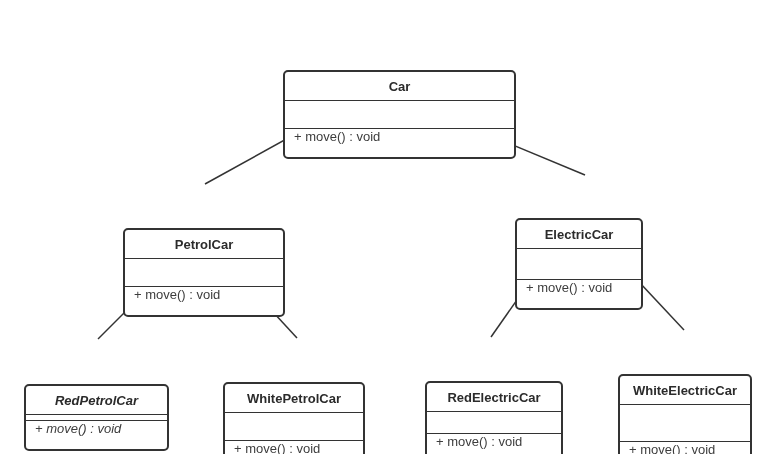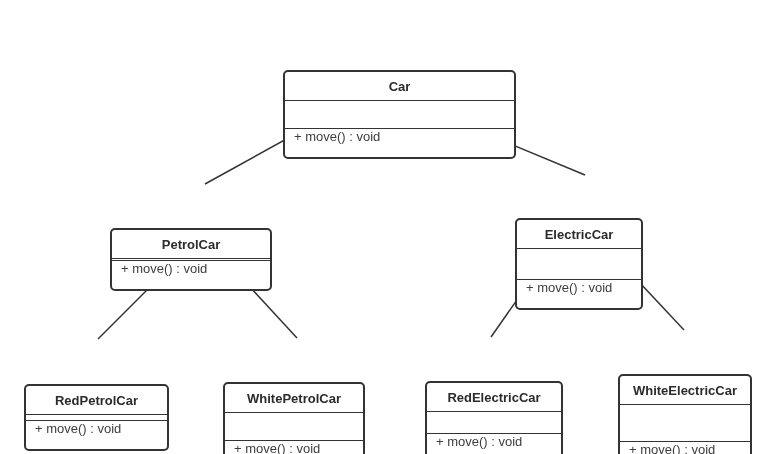--- a/index.html
+++ b/index.html
@@ -79,37 +79,37 @@
   </svg>
 
   <div class="cls" style="left:283px; top:26px; width:233px; height:89px;">
     <div class="cls-name">Car</div>
     <div class="cls-attrs"></div>
     <div class="cls-ops">
       <span>+ move() : void</span>
     </div>
   </div>
 
-  <div class="cls" style="left:110px; top:184px; width:162px; height:63px;">
+  <div class="cls" style="left:123px; top:184px; width:162px; height:89px;">
     <div class="cls-name">PetrolCar</div>
     <div class="cls-attrs"></div>
     <div class="cls-ops">
       <span>+ move() : void</span>
     </div>
   </div>
 
   <div class="cls" style="left:515px; top:174px; width:128px; height:92px;">
     <div class="cls-name">ElectricCar</div>
     <div class="cls-attrs"></div>
     <div class="cls-ops">
       <span>+ move() : void</span>
     </div>
   </div>
 
-  <div class="cls" style="left:24px; top:340px; width:145px; height:67px;">
+  <div class="cls" style="left:24px; top:340px; width:145px; height:67px;font-style:italic;">
     <div class="cls-name">RedPetrolCar</div>
     <div class="cls-attrs"></div>
     <div class="cls-ops">
       <span>+ move() : void</span>
     </div>
   </div>
 
   <div class="cls" style="left:223px; top:338px; width:142px; height:89px;">
     <div class="cls-name">WhitePetrolCar</div>
     <div class="cls-attrs"></div>

